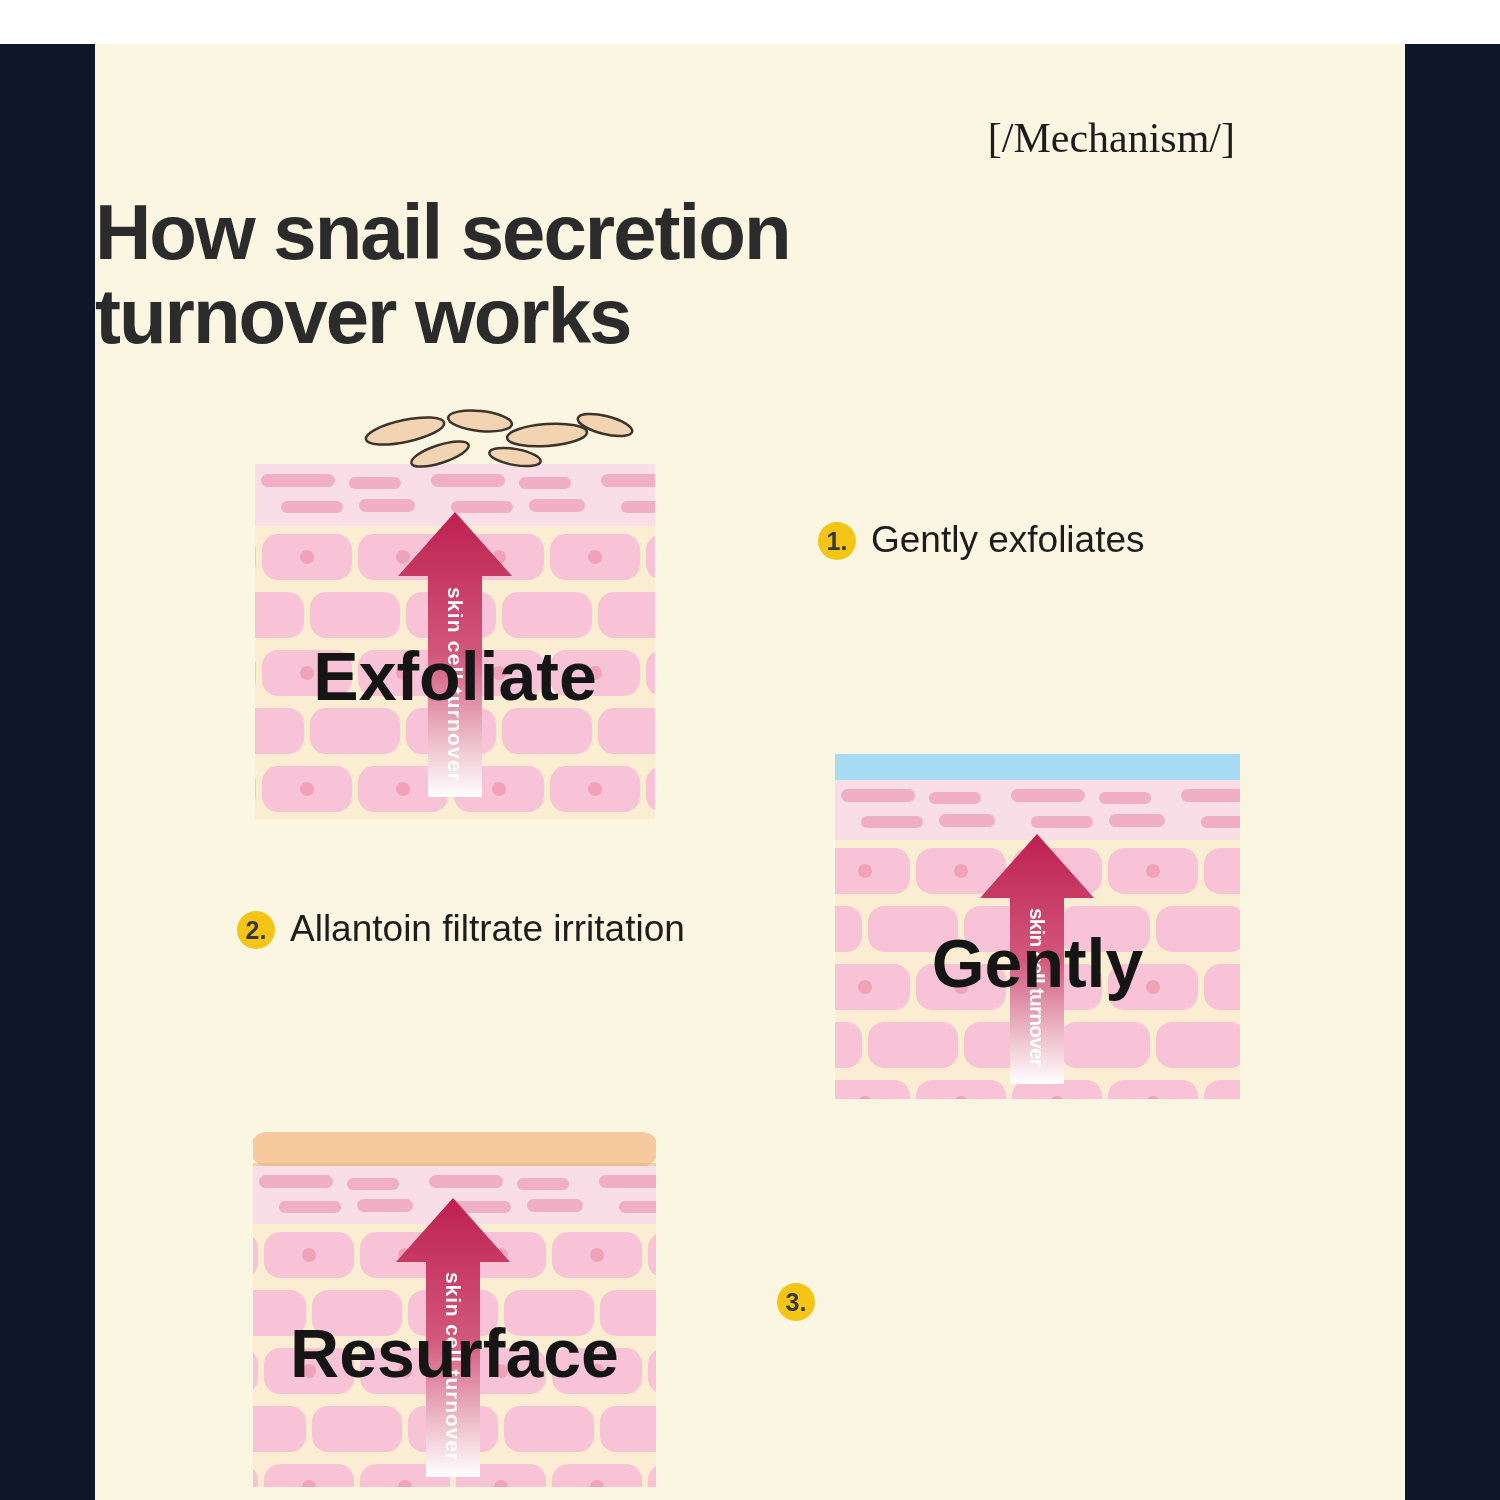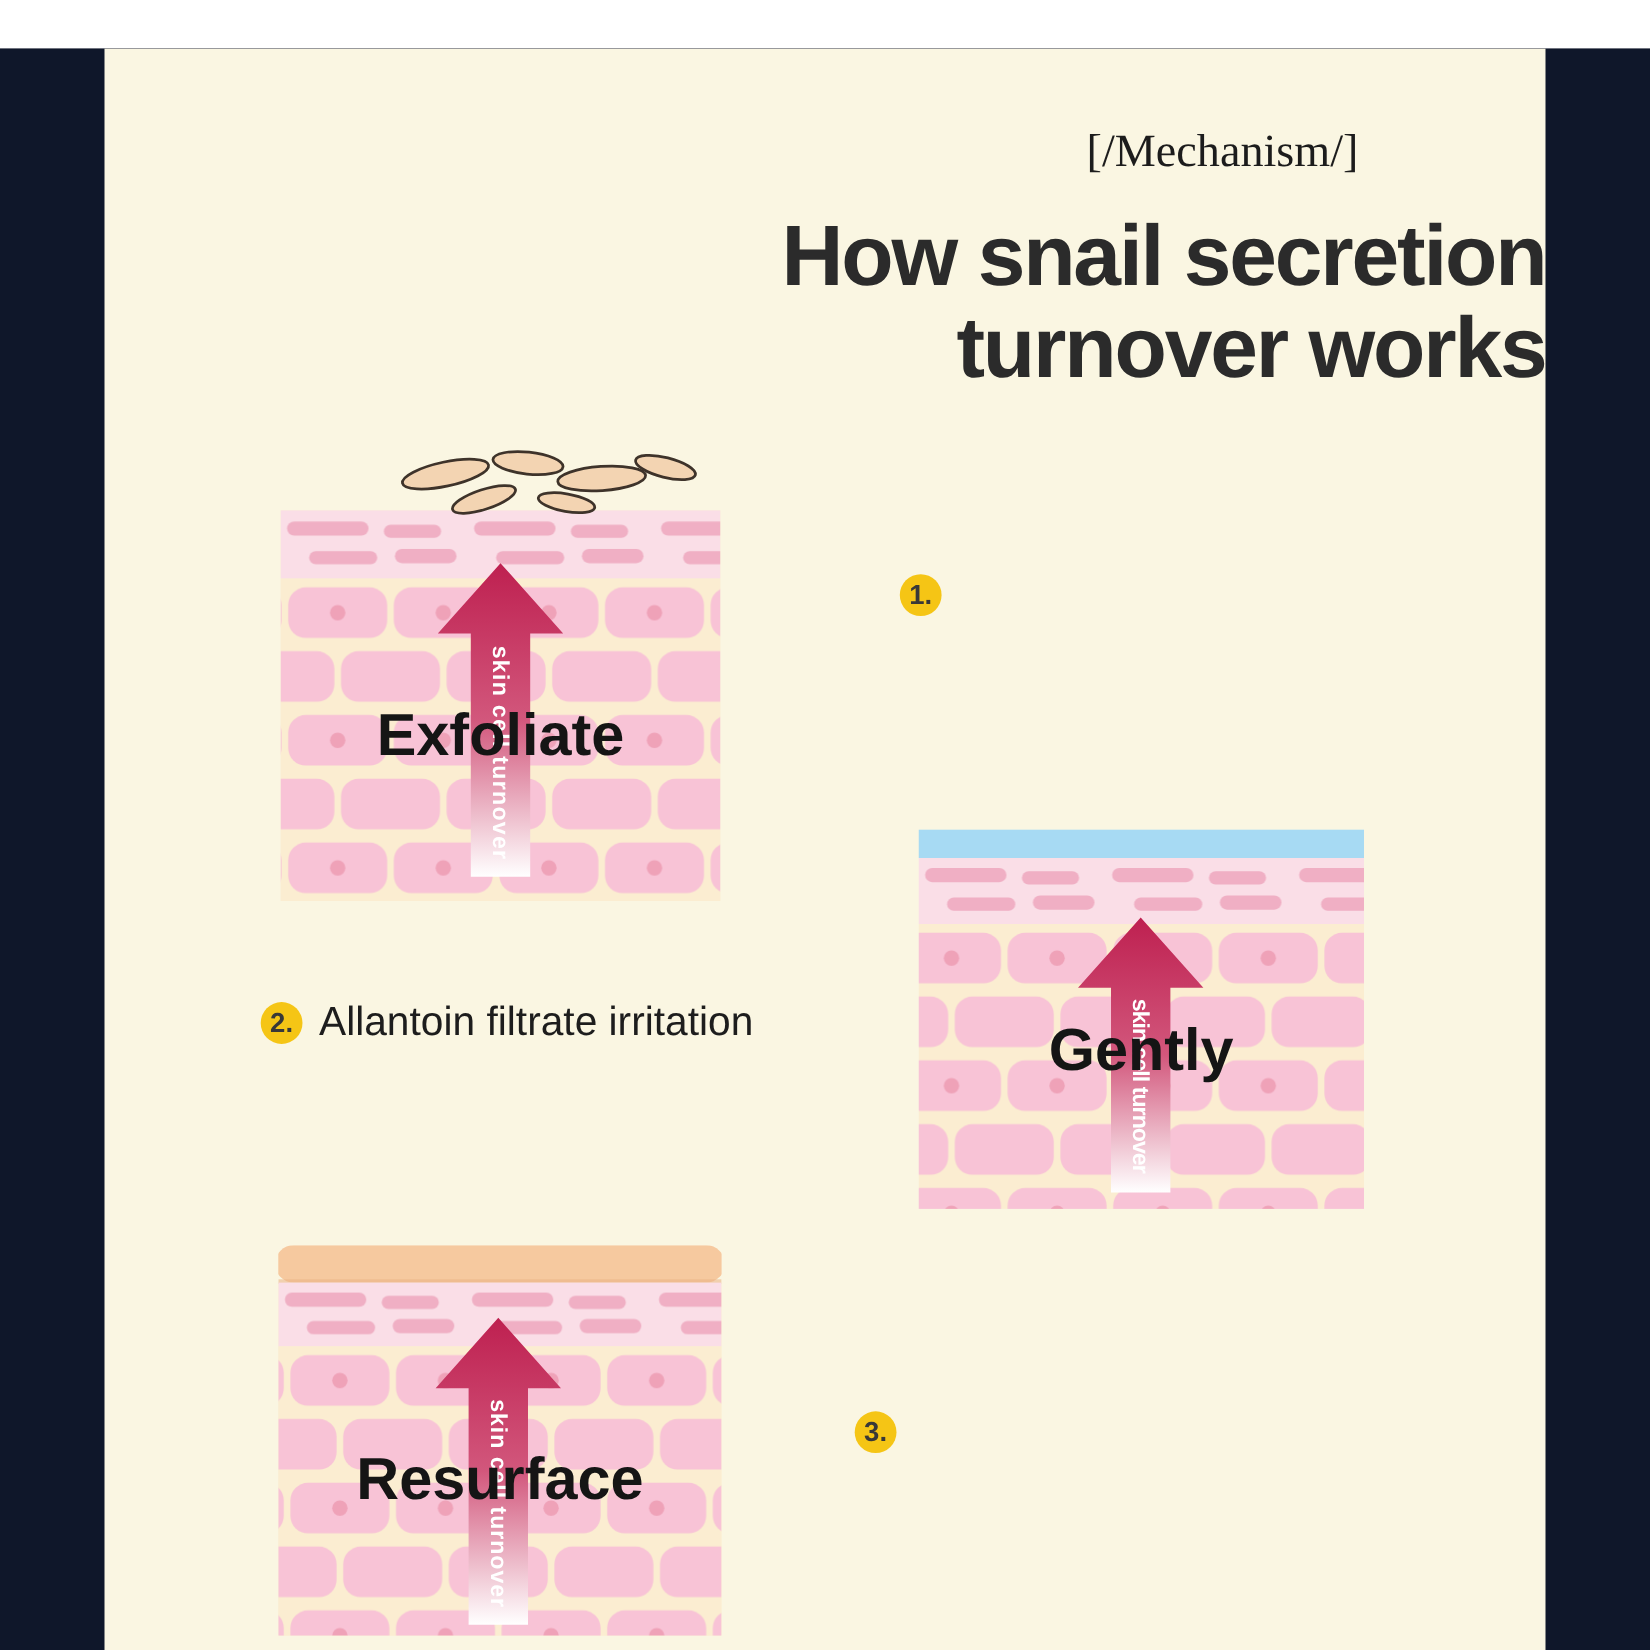--- a/index.html
+++ b/index.html
@@ -7,29 +7,29 @@
   .page { position:relative; width:1500px; height:1500px; background:#0f172a; overflow:hidden;margin-top:44px; }
   .canvas { position:absolute; left:95px; top:0; width:1310px; height:1500px; background:#FAF6E2; }
 
   .mech-tag {
     position:absolute; top:70px; right:170px;
     font-family:"Liberation Serif", serif;
     font-size:42px; color:#1c1c1c;
   }
   .title {
     position:absolute; top:146px; left:0; width:100%;
-    text-align:right; font-weight:800; font-size:78px;
+    text-align:left; font-weight:800; font-size:78px;
     line-height:1.08; color:#2b2b2b; letter-spacing:-2px;
   }
   .title .line { display:block; }
 
   .diagram { position:absolute; }
   .diagram-label {
     position:absolute; left:0; width:100%; text-align:center;
-    font-weight:800; font-size:54px; color:#151515;
+    font-weight:800; font-size:68px; color:#151515;
   }
   .d1 { left:160px; top:365px; width:400px; height:410px; }
   .d1 .diagram-label { top:228px; }
   .d2 { left:740px; top:710px; width:405px; height:345px; }
   .d2 .diagram-label { top:170px; }
   .d3 { left:158px; top:1088px; width:403px; height:355px; }
   .d3 .diagram-label { top:182px; }
 
   .step { position:absolute; display:flex; align-items:flex-start; gap:15px; }
   .badge {
@@ -94,20 +94,21 @@
         <g>
           <polygon points="173,388 173,167 143,167 200,103 257,167 227,167 227,388" fill="url(#grad1)"></polygon>
           <text transform="translate(193,178) rotate(90)" font-size="21" font-weight="bold" fill="#ffffff" letter-spacing="1" textLength="195">skin cell turnover</text>
         </g>
       </svg>
       <div class="diagram-label">Exfoliate</div>
     </div>
 
     <div class="step step1">
       <div class="badge">1.</div>
+      <div class="step-text">Gently exfoliates</div>
     </div>
 
     <div class="diagram d2">
       <svg width="405" height="345" viewBox="0 0 405 345">
         <defs>
           <pattern id="bricks2" width="96" height="116" patternUnits="userSpaceOnUse" patternTransform="translate(-18,86)">
             <rect width="96" height="116" fill="#FBEDD1"></rect>
             <rect x="3" y="8" width="90" height="46" rx="16" fill="#F8C3D6"></rect>
             <circle cx="48" cy="31" r="7" fill="#EFA2B8"></circle>
             <rect x="-45" y="66" width="90" height="46" rx="16" fill="#F8C3D6"></rect>

